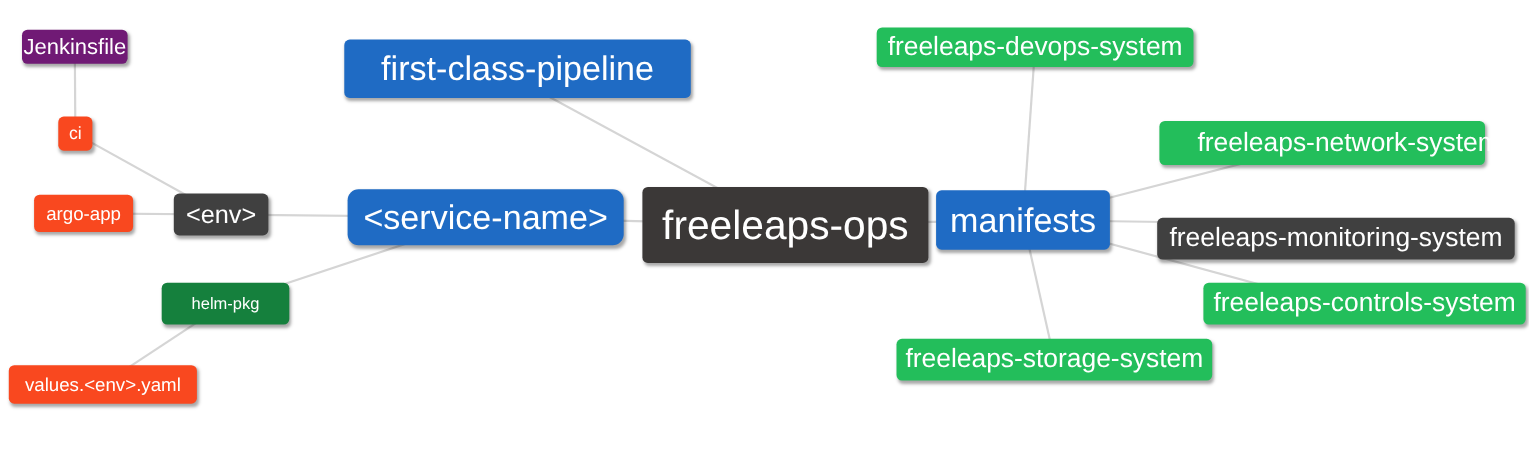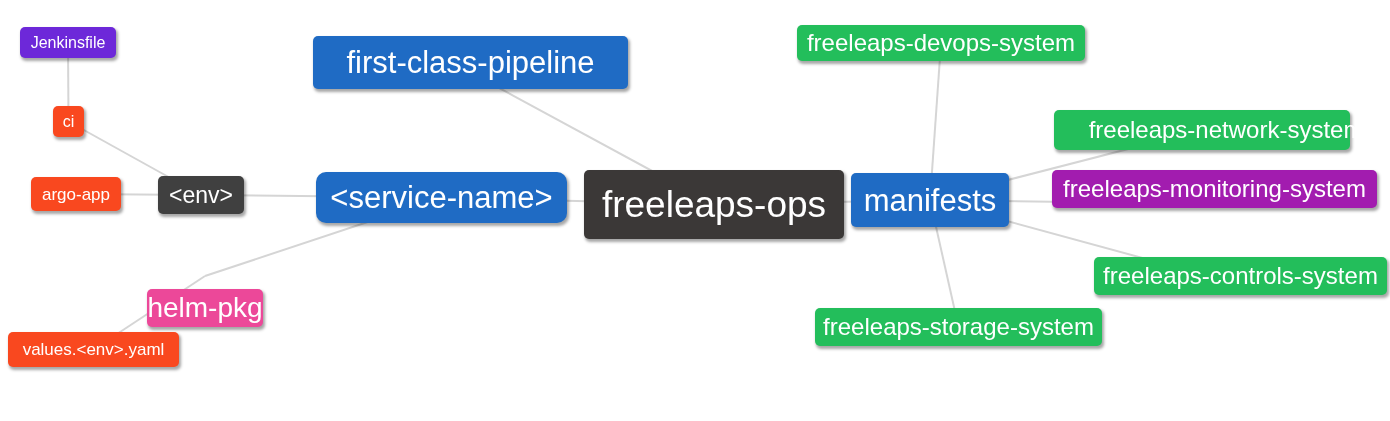--- a/index.html
+++ b/index.html
@@ -51,29 +51,29 @@
       <line x1="441.5" y1="197.5" x2="714" y2="204.5" stroke="#D5D5D5" stroke-width="2"></line>
       <line x1="452" y1="62.5" x2="714" y2="204.5" stroke="#D5D5D5" stroke-width="2"></line>
       <line x1="714" y1="204.5" x2="930" y2="200" stroke="#D5D5D5" stroke-width="2"></line>
       <line x1="930" y1="200" x2="941" y2="43" stroke="#D5D5D5" stroke-width="2"></line>
       <line x1="930" y1="200" x2="1202" y2="130" stroke="#D5D5D5" stroke-width="2"></line>
       <line x1="930" y1="200" x2="1214.5" y2="204" stroke="#D5D5D5" stroke-width="2"></line>
       <line x1="930" y1="200" x2="1208.5" y2="276" stroke="#D5D5D5" stroke-width="2"></line>
       <line x1="930" y1="200" x2="958.5" y2="327" stroke="#D5D5D5" stroke-width="2"></line>
     </svg>
   <div id="nodes">
-      <div class="node" style="left: 20px; top: 27px; width: 96px; height: 31px; font-size: 16px; background: #6d28d9; color: rgb(255, 255, 255);">Jenkinsfile</div>
+      <div class="node" style="left: 20px; top: 27px; width: 96px; height: 31px; font-size: 20px; background: #701a75; color: rgb(255, 255, 255);">Jenkinsfile</div>
       <div class="node" style="left: 53px; top: 106px; width: 31px; height: 31px; font-size: 16px; background: rgb(249, 72, 31); color: rgb(255, 255, 255);">ci</div>
       <div class="node" style="left: 31px; top: 177px; width: 90px; height: 34px; font-size: 17px; background: rgb(249, 72, 31); color: rgb(255, 255, 255);">argo-app</div>
       <div class="node" style="left: 158px; top: 176px; width: 86px; height: 38px; font-size: 23px; background: #404040; color: rgb(255, 255, 255);">&lt;env&gt;</div>
-      <div class="node" style="left: 147px; top: 257px; width: 116px; height: 38px; font-size: 28px; background: #ec4899; color: rgb(255, 255, 255); margin-top: 32px;">helm-pkg</div>
+      <div class="node" style="left: 147px; top: 257px; width: 116px; height: 38px; font-size: 15px; background: #15803d; color: rgb(255, 255, 255);">helm-pkg</div>
       <div class="node" style="left: 8px; top: 332px; width: 171px; height: 35px; font-size: 17px; background: rgb(249, 72, 31); color: rgb(255, 255, 255);">values.&lt;env&gt;.yaml</div>
       <div class="node" style="left: 313px; top: 36px; width: 315px; height: 53px; font-size: 31px; background: rgb(31, 107, 196); color: rgb(255, 255, 255);">first-class-pipeline</div>
       <div class="node" style="left: 316px; top: 172px; width: 251px; height: 51px; font-size: 31px; background: rgb(31, 107, 196); color: rgb(255, 255, 255); border-radius: 10px;">&lt;service-name&gt;</div>
       <div class="node" style="left: 584px; top: 170px; width: 260px; height: 69px; font-size: 37px; background: rgb(59, 56, 55); color: rgb(255, 255, 255);">freeleaps-ops</div>
       <div class="node" style="left: 851px; top: 173px; width: 158px; height: 54px; font-size: 31px; background: rgb(31, 107, 196); color: rgb(255, 255, 255);">manifests</div>
       <div class="node" style="left: 797px; top: 25px; width: 288px; height: 36px; font-size: 24px; background: rgb(35, 190, 91); color: rgb(255, 255, 255);">freeleaps-devops-system</div>
       <div class="node" style="left: 1054px; top: 110px; width: 296px; height: 40px; font-size: 24px; background: rgb(35, 190, 91); color: rgb(255, 255, 255); padding-left: 48px;">freeleaps-network-system</div>
-      <div class="node" style="left: 1052px; top: 170px; width: 325px; height: 38px; font-size: 24px; background: #a21caf; color: rgb(255, 255, 255);">freeleaps-monitoring-system</div>
+      <div class="node" style="left: 1052px; top: 198px; width: 325px; height: 38px; font-size: 24px; background: #404040; color: rgb(255, 255, 255);">freeleaps-monitoring-system</div>
       <div class="node" style="left: 1062px; top: 257px; width: 293px; height: 38px; font-size: 24px; background: rgb(35, 190, 91); color: rgb(255, 255, 255); margin-left: 32px;">freeleaps-controls-system</div>
       <div class="node" style="left: 815px; top: 308px; width: 287px; height: 38px; font-size: 24px; background: rgb(35, 190, 91); color: rgb(255, 255, 255);">freeleaps-storage-system</div>
     </div>
 </div>
 
 </body></html>

